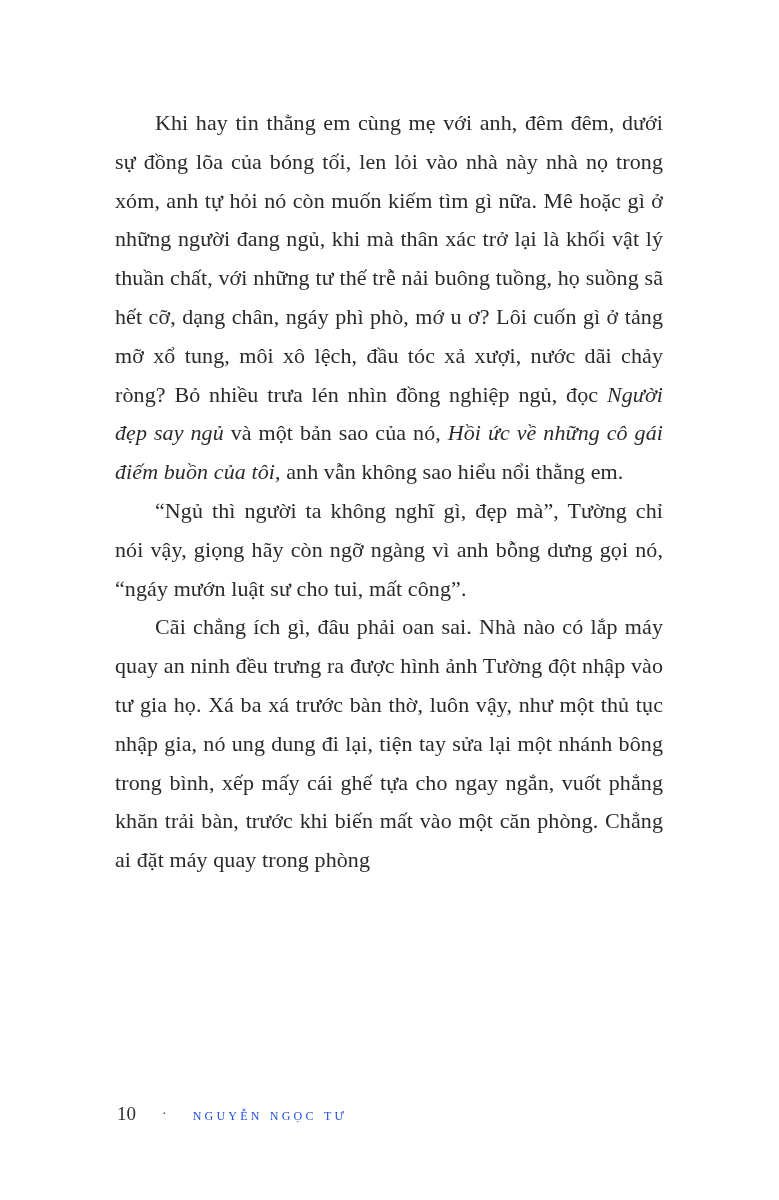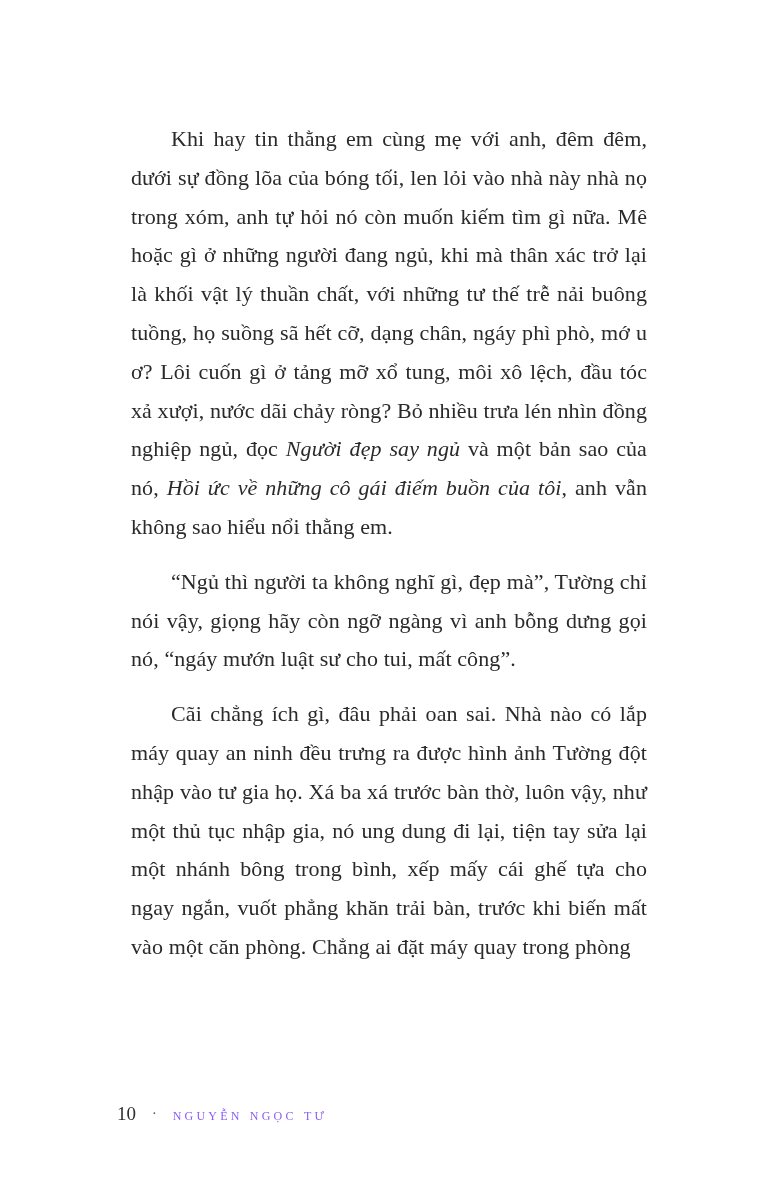--- a/index.html
+++ b/index.html
@@ -24,49 +24,49 @@
     position: absolute;
     left: 115px;
     top: 104px;
     width: 548px;
     font-size: 22px;
     line-height: 38.8px;
     text-align: justify;
     letter-spacing: 0.1px;
   }
   .para {
-    margin: 16px;
+    margin: 0;
     text-indent: 40px;
   }
   .para i {
     font-style: italic;
   }
   .page-footer {
     position: absolute;
     left: 117px;
     top: 1103px;
     display: flex;
     align-items: baseline;
-    gap: 16px;
+    gap: 26px;
     color: #3a3a3a;
   }
   .page-number {
     font-size: 19px;
     color: #2e2e2e;
   }
   .footer-sep {
     font-size: 14px;
     color: #555555;
     transform: translateY(-2px);
   }
   .author-name {
     font-variant: small-caps;
     font-size: 16.5px;
     letter-spacing: 3.2px;
-    color: #8b5cf6;
+    color: #1d4ed8;
   }
 </style>
 </head>
 <body>
 
 <main class="book-page">
 
   <div class="text-block">
 
     <p class="para"><span>Khi hay tin thằng em cùng mẹ với anh, đêm đêm, dưới sự đồng lõa của bóng tối, len lỏi vào nhà này nhà nọ trong xóm, anh tự hỏi nó còn muốn kiếm tìm gì nữa. Mê hoặc gì ở những người đang ngủ, khi mà thân xác trở lại là khối vật lý thuần chất, với những tư thế trễ nải buông tuồng, họ suồng sã hết cỡ, dạng chân, ngáy phì phò, mớ u ơ? Lôi cuốn gì ở tảng mỡ xổ tung, môi xô lệch, đầu tóc xả xượi, nước dãi chảy ròng? Bỏ nhiều trưa lén nhìn đồng nghiệp ngủ, đọc </span><i>Người đẹp say ngủ</i><span> và một bản sao của nó, </span><i>Hồi ức về những cô gái điếm buồn của tôi</i><span>, anh vẫn không sao hiểu nổi thằng em.</span></p>

